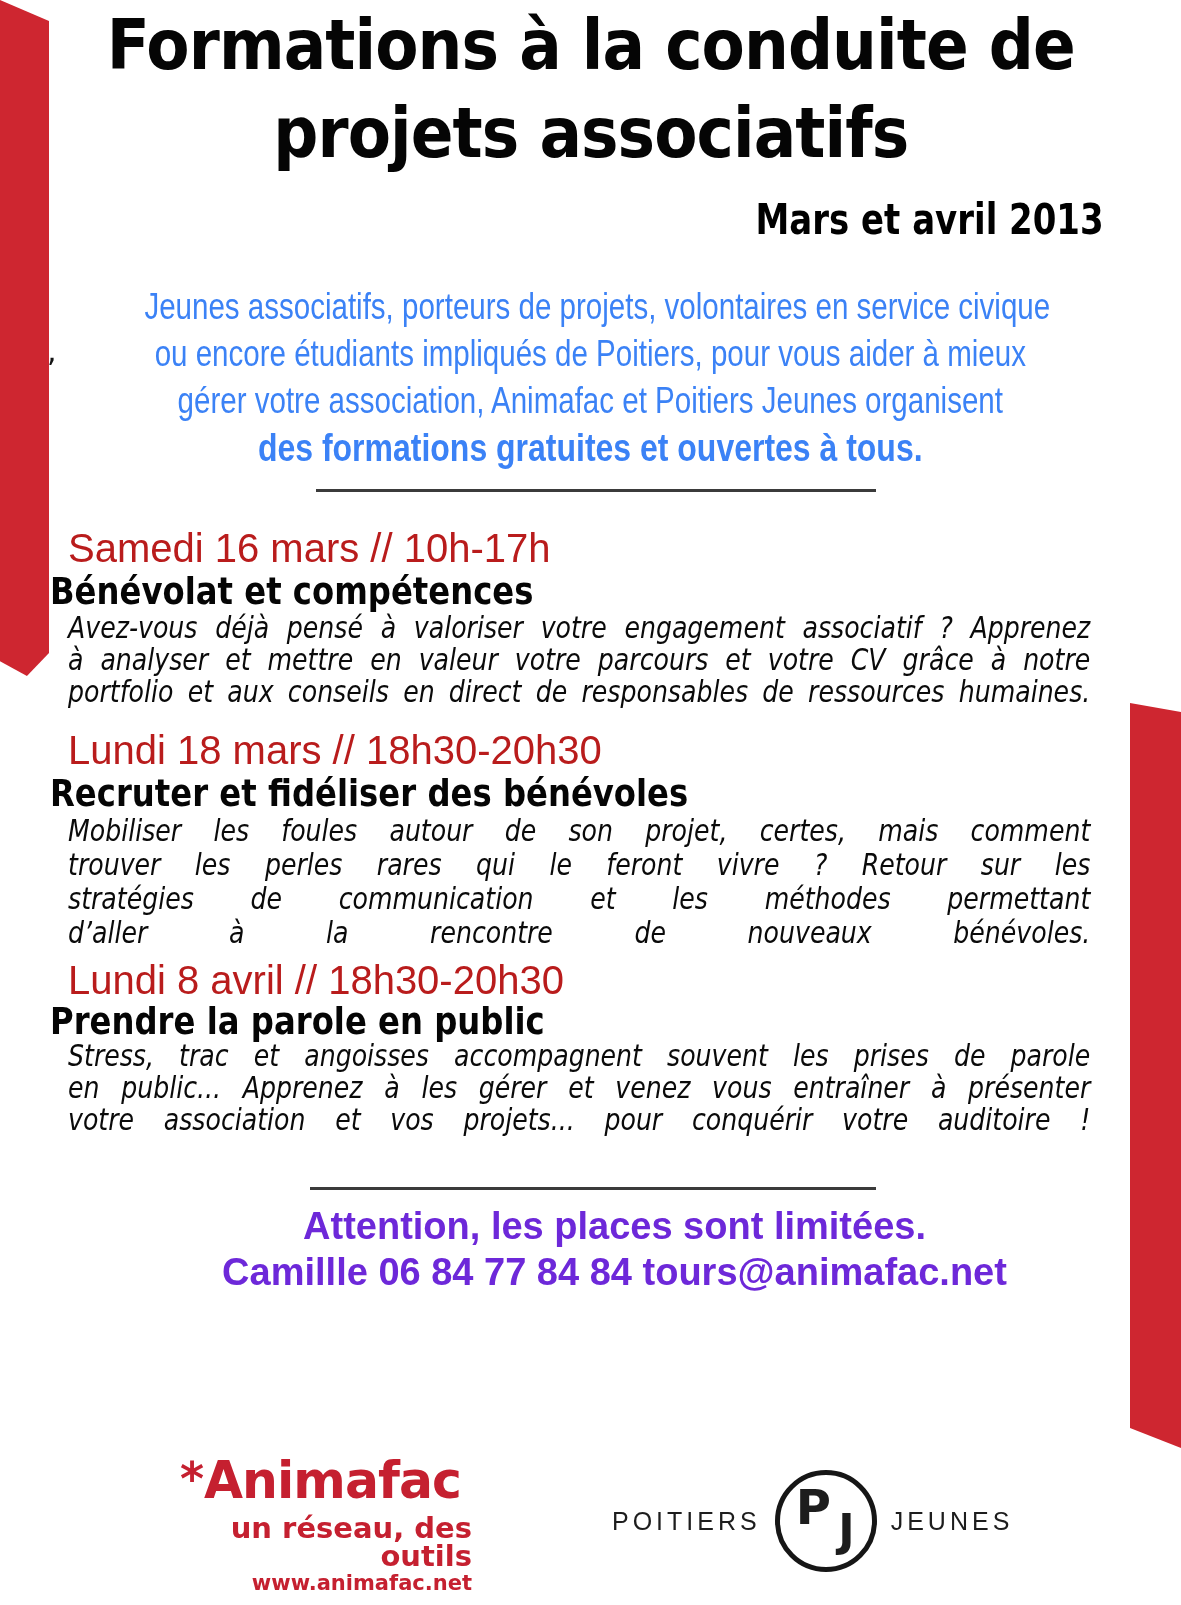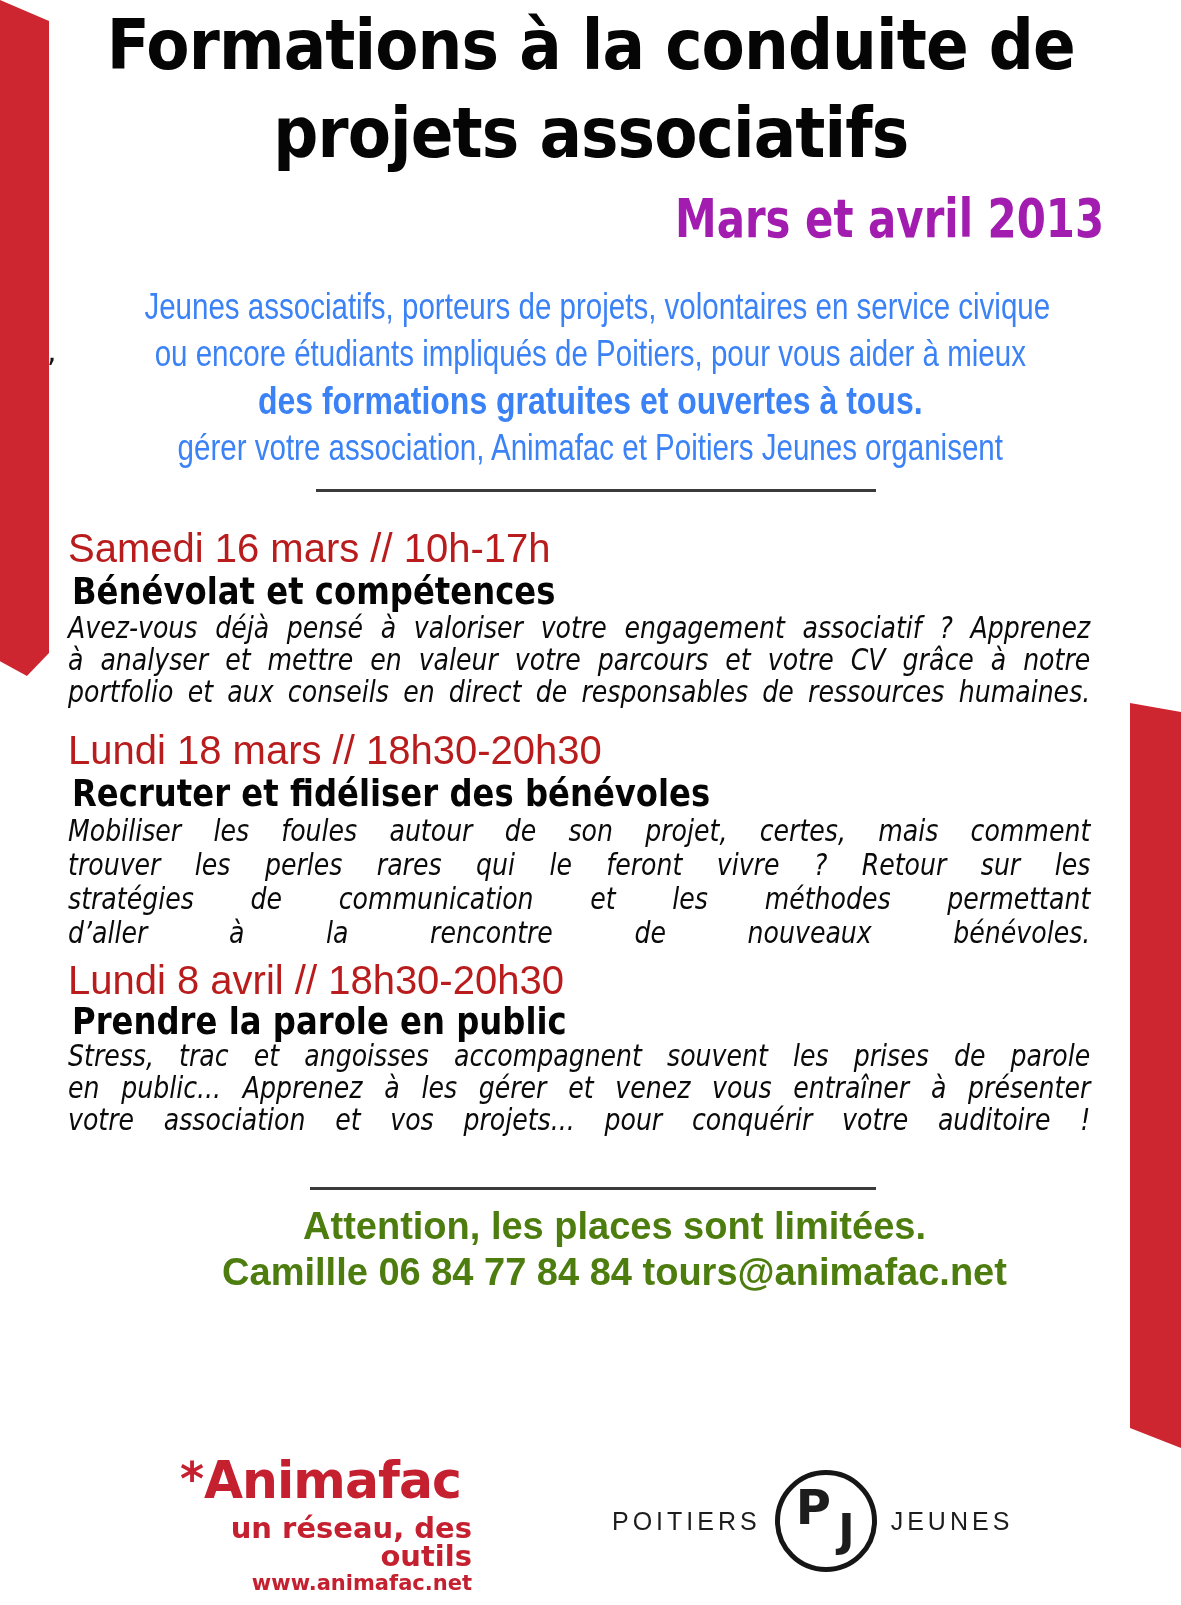--- a/index.html
+++ b/index.html
@@ -30,53 +30,53 @@
     left:0; width:100%; text-align:center; line-height:90px; height:90px;
     font-family:"DejaVu Sans", "Liberation Sans", sans-serif;
     font-weight:800; font-size:70px; letter-spacing:-1px; color:#050505;
   }
   .title-l1 { top:0; }
   .title-l2 { top:88px; }
   .title-sqz90 { transform:scaleX(.90); transform-origin:50% 50%; }
   .subtitle {
     top:184px; right:77px; height:70px; line-height:70px;
     font-family:"DejaVu Sans", "Liberation Sans", sans-serif;
-    font-weight:800; font-size:53px; color:#a21caf;
+    font-weight:800; font-size:43px; color:#000000;
   }
   .subtitle .sqz { transform:scaleX(.79); transform-origin:100% 50%; }
 
   
   .intro { top:283px; left:45px; width:1091px; }
   .intro-line { text-align:center; height:47px; line-height:47px; font-size:36px; color:#3b82f6; }
   .intro-line .sqz { transform:scaleX(.82); transform-origin:50% 50%; }
   .intro-bold { font-weight:bold; font-size:39px; }
 
   .rule { height:3px; background:#3b3b3b; }
   .rule-1 { top:489px; left:316px; width:560px; }
   .rule-2 { top:1187px; left:310px; width:566px; }
 
   
   .session-date { left:68px; font-size:40px; line-height:44px; color:#b91c1c; }
-  .session-title { left:72px; line-height:42px; }
+  .session-title { left:50px; line-height:42px; }
   .session-title .sqz {
     transform:scaleX(.85); transform-origin:0 50%;
     font-family:"DejaVu Sans", sans-serif; font-weight:bold; font-size:38px; color:#050505;
   }
   .session-desc { left:68px; width:1022px; overflow:visible; }
   .desc-line {
     width:1217px; transform:scaleX(.84); transform-origin:0 50%;
     text-align:justify; text-align-last:justify;
     font-family:"DejaVu Sans", sans-serif; font-style:italic;
     font-size:30px; line-height:32px; color:#0a0a0a;
   }
   .desc-lh34 .desc-line { line-height:34px; }
 
   
   .registration { top:1203px; left:0; width:100%; text-align:center; }
-  .reg-line { height:46px; line-height:46px; font-weight:bold; font-size:38px; color:#4d7c0f;padding-left:48px; }
+  .reg-line { height:46px; line-height:46px; font-weight:bold; font-size:38px; color:#6d28d9;padding-left:48px; }
   .venue { top:1343px; left:0; width:100%; text-align:center; }
   .venue-line { height:45px; line-height:45px; font-size:32px; color:#0a0a0a; }
 
   
   .animafac { left:180px; top:1450px; width:292px; color:#c52030; }
   .af-row1 { display:flex; align-items:flex-start; justify-content:flex-start; height:64px; }
   .af-ast  { font-family:"DejaVu Sans", sans-serif; font-weight:800; font-size:46px; line-height:46px; margin-top:6px; }
   .af-word {
     font-family:"DejaVu Sans", sans-serif; font-weight:800; font-size:52px; line-height:60px;
     letter-spacing:-1px; transform:scaleX(.97); transform-origin:0 50%;
@@ -106,22 +106,22 @@
   <div class="abs title-line title-l2">
     <span class="sqz title-sqz90">projets associatifs</span>
   </div>
   <div class="abs subtitle">
     <span class="sqz">Mars et avril 2013</span>
   </div>
 
   <div class="abs intro">
     <div class="intro-line"><span class="sqz">Jeunes associatifs, porteurs de projets, volontaires en service civique</span></div>
     <div class="intro-line"><span class="sqz">ou encore étudiants impliqués de Poitiers, pour vous aider à mieux</span></div>
+    <div class="intro-line"><span class="sqz">gérer votre association, Animafac et Poitiers Jeunes organisent</span></div>
     <div class="intro-line intro-bold"><span class="sqz">des formations gratuites et ouvertes à tous.</span></div>
-    <div class="intro-line"><span class="sqz">gérer votre association, Animafac et Poitiers Jeunes organisent</span></div>
   </div>
 
   <div class="abs rule rule-1"></div>
 
   <section>
     <div class="abs session-date" style="top:526px;">Samedi 16 mars // 10h-17h</div>
     <div class="abs session-title" style="top:570px;">
       <span class="sqz">Bénévolat et compétences</span>
     </div>
     <div class="abs session-desc" style="top:612px;">

